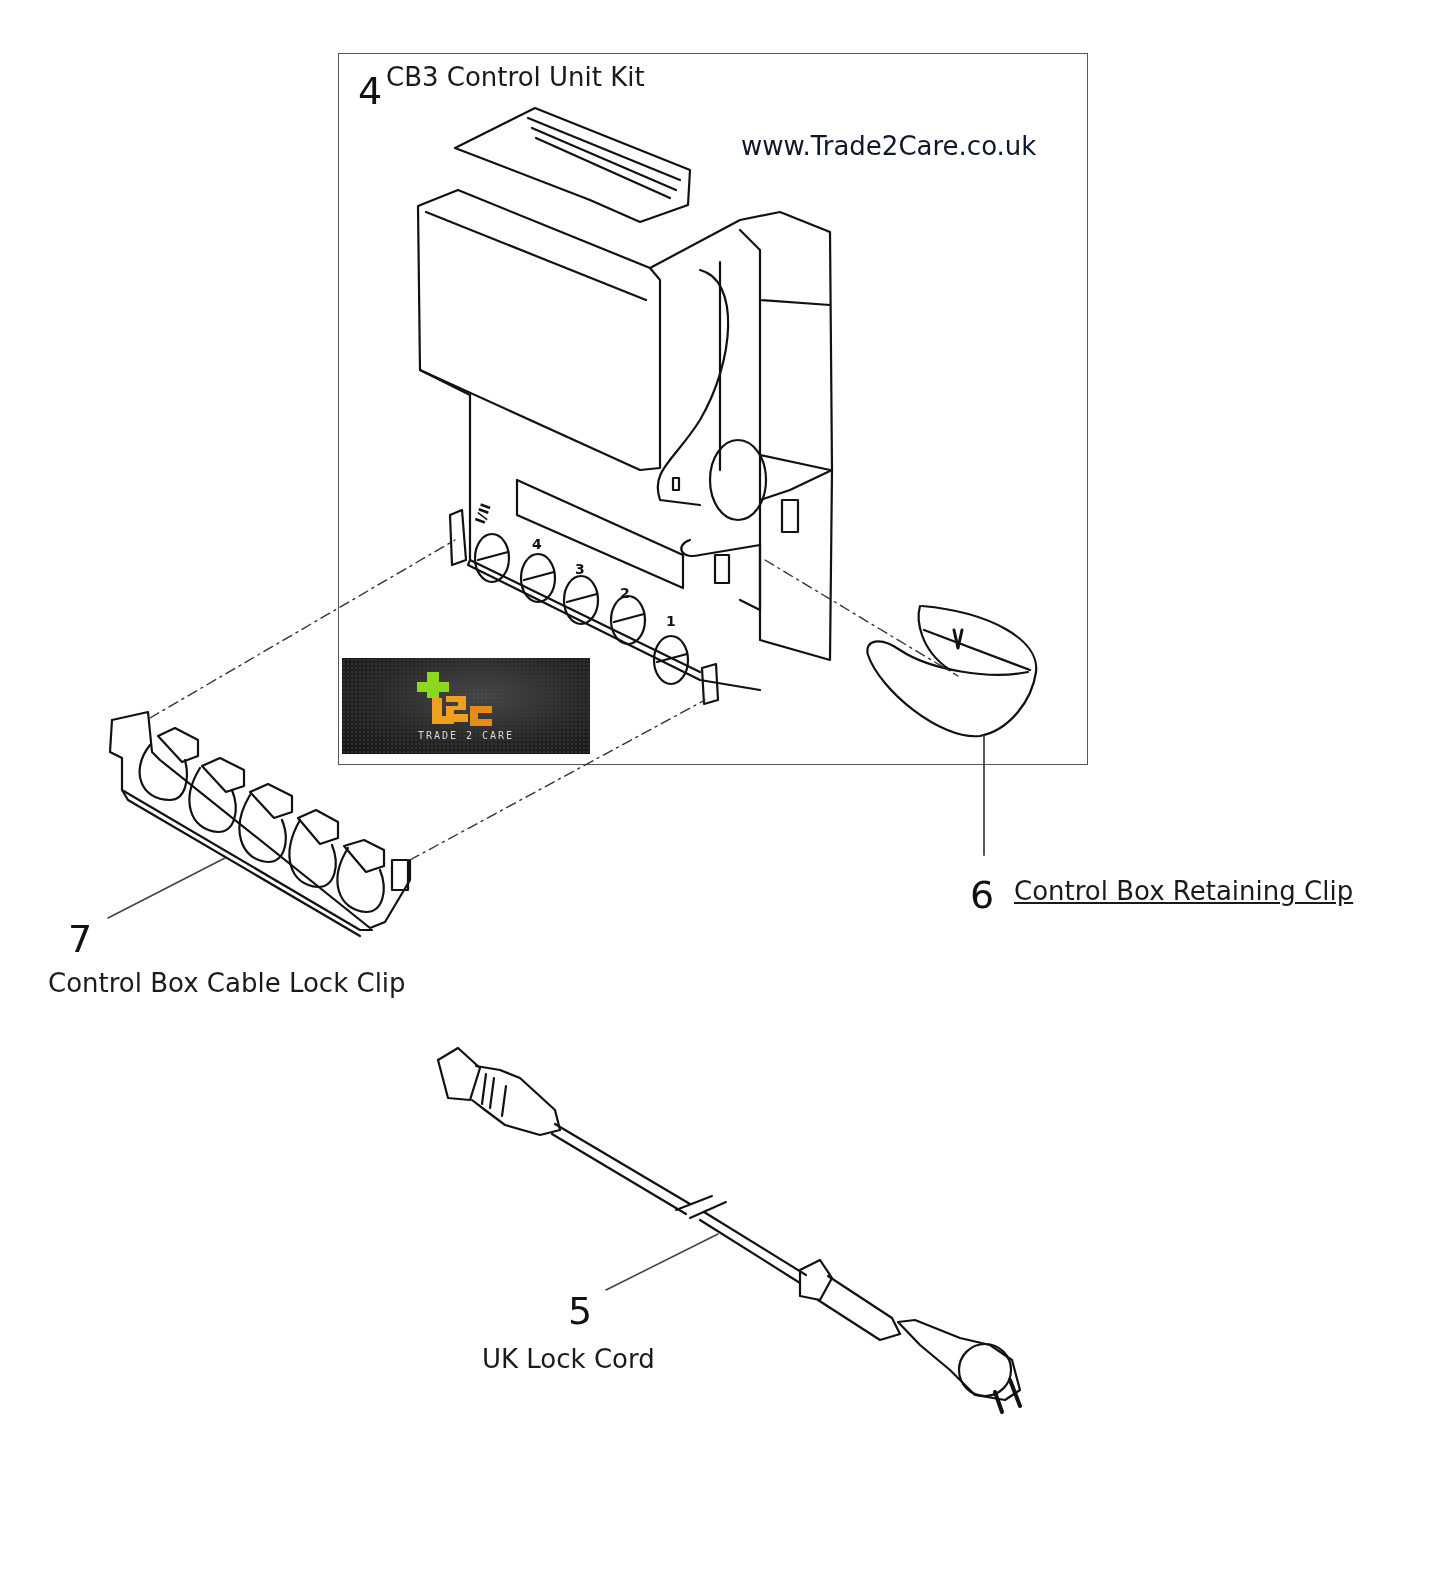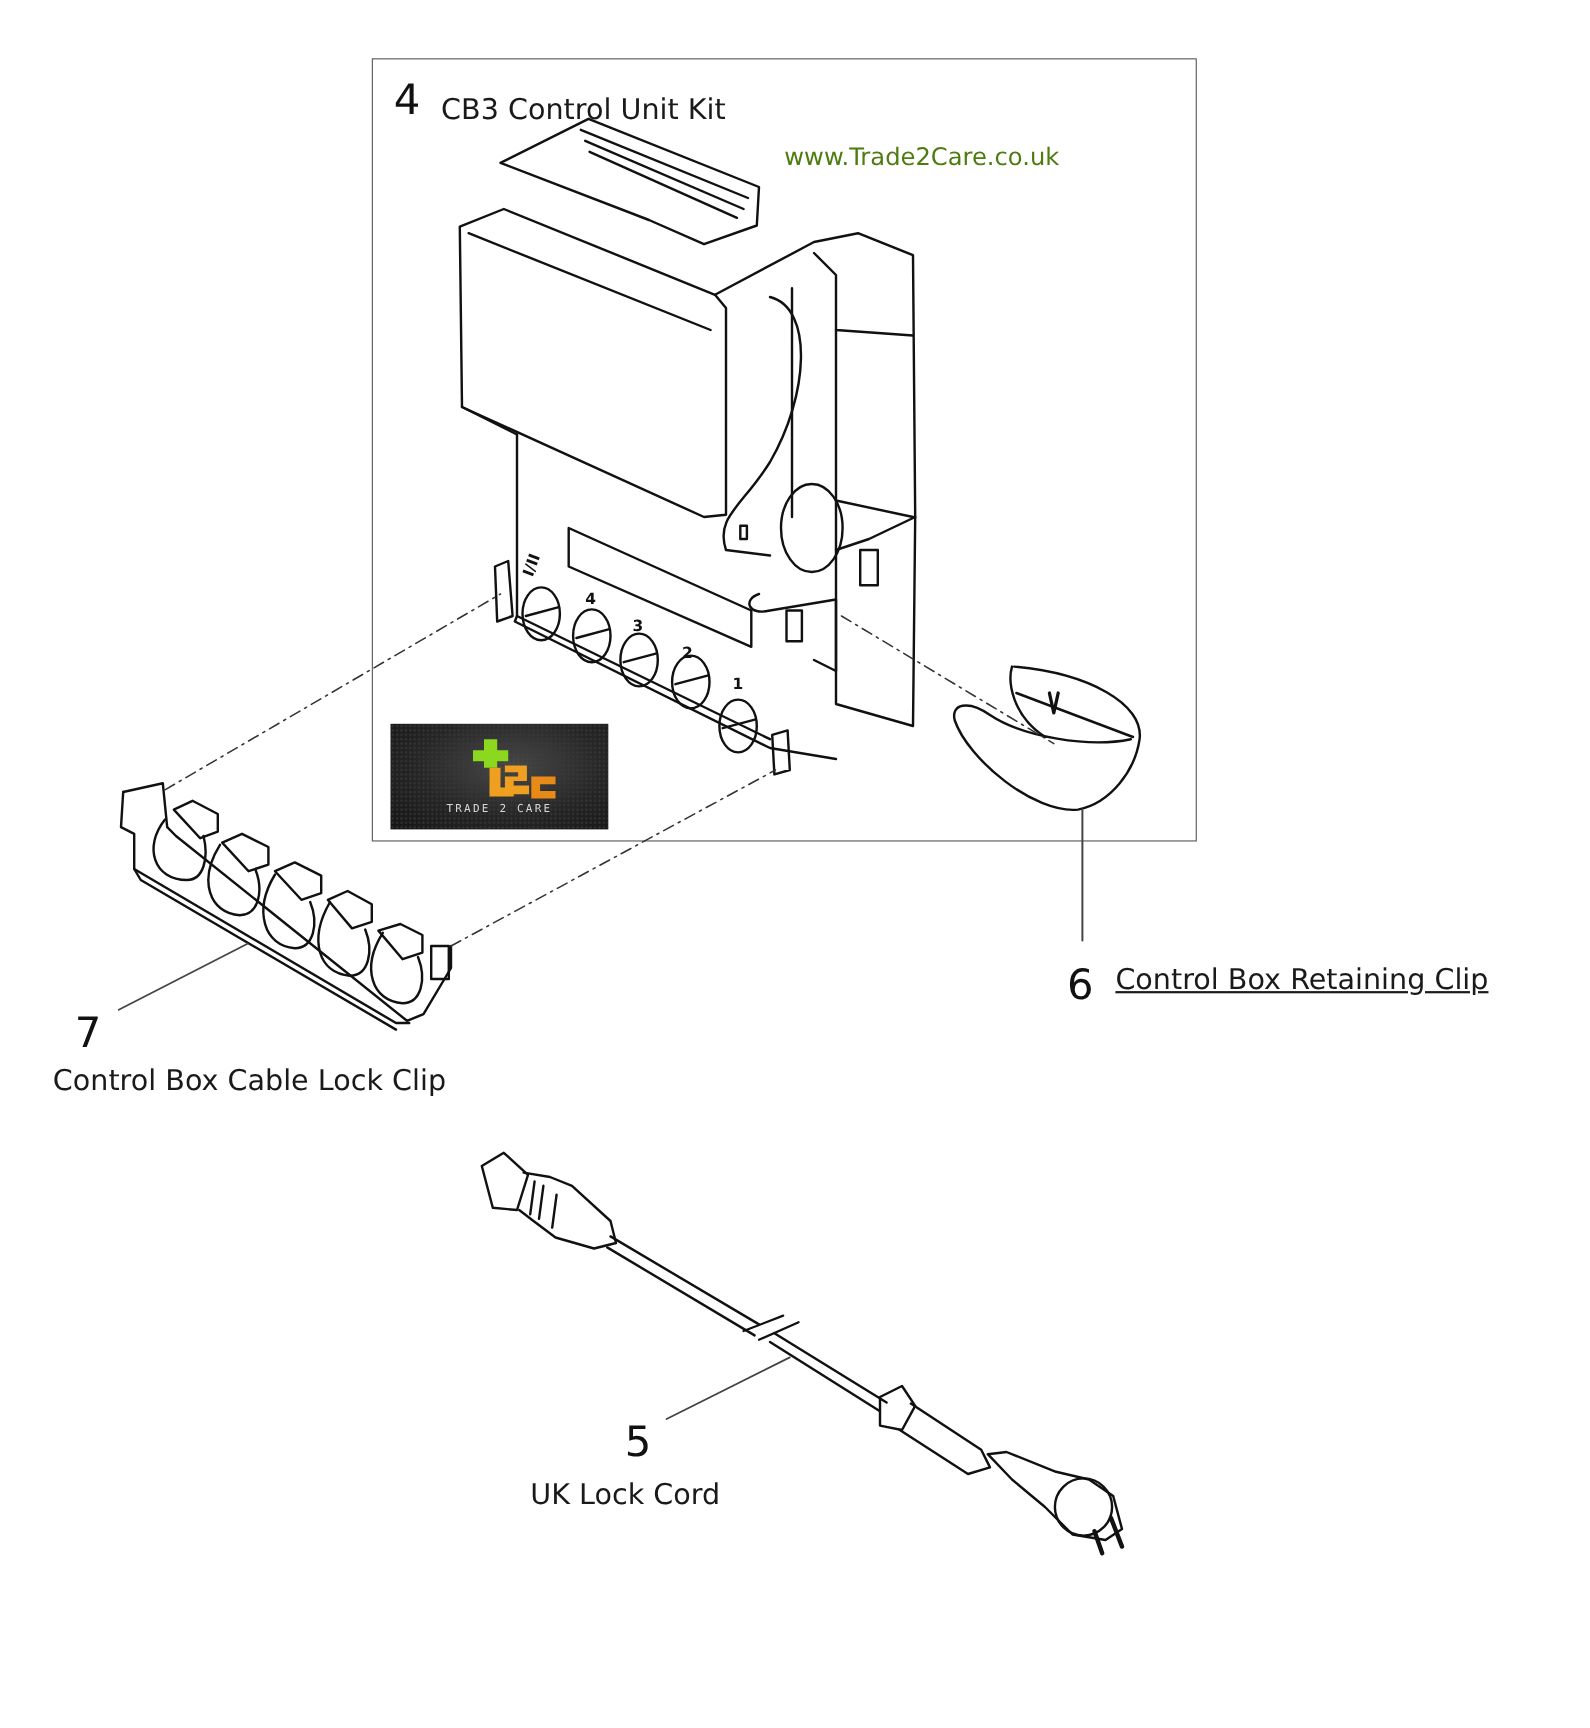--- a/index.html
+++ b/index.html
@@ -2,23 +2,23 @@
 <html><head>
 <meta charset="utf-8">
 <style>
   html, body { margin: 0; padding: 0; background: #ffffff; }
   body { width: 1445px; height: 1571px; position: relative; overflow: hidden;
          font-family: "DejaVu Sans", "Liberation Sans", sans-serif; color: #111; }
   .kit-frame { position: absolute; left: 338px; top: 53px; width: 750px; height: 712px;
                border: 1.5px solid #555; box-sizing: border-box; }
   .num { position: absolute; font-size: 38px; line-height: 1; color: #111; }
   .label { position: absolute; font-size: 26px; line-height: 1; color: #1a1a1a; white-space: nowrap; }
-  .url { position: absolute; font-size: 22px; line-height: 1; color: #4d7c0f; white-space: nowrap; }
+  .url { position: absolute; font-size: 26px; line-height: 1; color: #0f172a; white-space: nowrap; margin-left: 28px; }
   svg.draw { position: absolute; left: 0; top: 0; }
-  .logo { position: absolute; left: 355px; top: 658px; width: 198px; height: 96px;
+  .logo { position: absolute; left: 342px; top: 658px; width: 248px; height: 96px;
           background: radial-gradient(ellipse at 55% 40%, #4a4a4a 0%, #262626 55%, #141414 100%);
           overflow: hidden; }
   .logo-dots { position: absolute; inset: 0;
                background-image: radial-gradient(#3a3a3a 1px, transparent 1.2px);
                background-size: 4px 4px; opacity: .7; }
   .logo-text { position: absolute; left: 0; right: 0; top: 72px; text-align: center;
                font-family: "DejaVu Sans Mono", monospace; font-size: 10px; letter-spacing: 2px;
                color: #d8d8d8; }
   .port-num { font-family: "DejaVu Sans", sans-serif; font-weight: bold; font-size: 14px; fill: #111; }
 </style>
@@ -116,21 +116,21 @@
     <path d="M828 1276 L892 1318 L900 1334 L880 1340 L818 1300"></path>
     <path d="M898 1322 L915 1320 L960 1338 L990 1345 L1012 1360 L1020 1390 L1005 1400 L975 1395 L950 1370 L920 1345 Z"></path>
     <circle cx="985" cy="1370" r="26"></circle>
     <line x1="1010" y1="1380" x2="1020" y2="1406" stroke-width="4"></line>
     <line x1="995" y1="1392" x2="1002" y2="1412" stroke-width="4"></line>
   </g>
   <line x1="606" y1="1290" x2="718" y2="1234" stroke="#444" stroke-width="1.6"></line>
 </svg>
 
 <div class="num" style="left:358px; top:72px;">4</div>
-<div class="label" style="left:401px; top:64px;margin-top:23px;">CB3 Control Unit Kit</div>
+<div class="label" style="left:386px; top:64px;">CB3 Control Unit Kit</div>
 <div class="url" style="left:713px; top:133px;">www.Trade2Care.co.uk</div>
 
 <svg class="draw" width="1445" height="1571" viewBox="0 0 1445 1571">
   <text class="port-num" x="484" y="525" transform="rotate(-70 484 525)">I/II</text>
   <text class="port-num" x="532" y="549">4</text>
   <text class="port-num" x="575" y="574">3</text>
   <text class="port-num" x="620" y="598">2</text>
   <text class="port-num" x="666" y="626">1</text>
 </svg>
 

